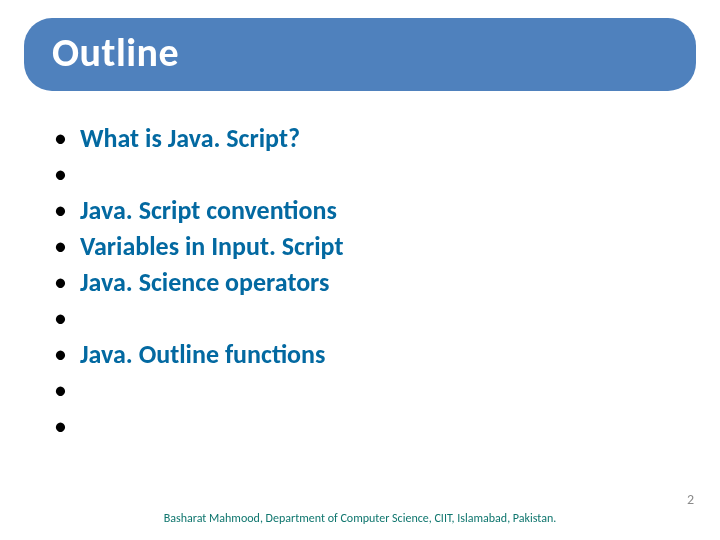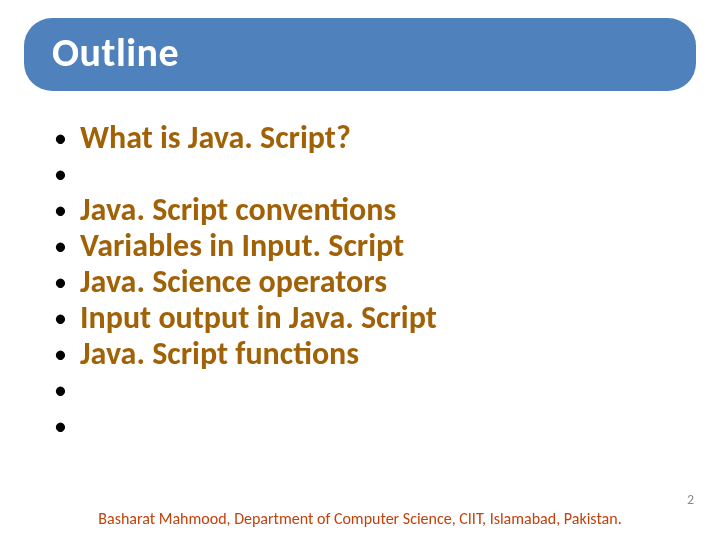--- a/index.html
+++ b/index.html
@@ -28,39 +28,39 @@
   }
   .bullet {
     color: #000;
     font-size: 26px;
     line-height: 34px;
     width: 30px;
     text-align: left;
     padding-left: 4px;
   }
   .item-text {
-    color: #a16207;
-    font-size: 32px;
+    color: #0369a1;
+    font-size: 26px;
     font-weight: 700;
     line-height: 34px;
     text-align: right;
   }
   .footer {
     position: absolute;
     bottom: 14px;
     left: 0;
     width: 720px;
     display: flex;
     align-items: flex-end;
   }
   .footer-center {
     flex: 1;
     text-align: center;
-    font-size: 16px;
-    color: #c2410c;
+    font-size: 12px;
+    color: #0f766e;
     line-height: 15px;
     padding: 0 79px;
   }
   .footer-right {
     position: absolute;
     right: 26px;
     bottom: 18px;
     font-size: 14px;
     color: #8a8a8a;
   }
@@ -88,25 +88,24 @@
     <div class="bullet-row">
       <span class="bullet">•</span>
       <span class="item-text">Variables in Input. Script</span>
     </div>
     <div class="bullet-row">
       <span class="bullet">•</span>
       <span class="item-text">Java. Science operators</span>
     </div>
     <div class="bullet-row">
       <span class="bullet">•</span>
-      <span class="item-text">Input output in Java. Script</span>
     </div>
     <div class="bullet-row">
       <span class="bullet">•</span>
-      <span class="item-text">Java. Script functions</span>
+      <span class="item-text">Java. Outline functions</span>
     </div>
     <div class="bullet-row">
       <span class="bullet">•</span>
     </div>
     <div class="bullet-row">
       <span class="bullet">•</span>
     </div>
   </div>
 
   <div class="footer">

